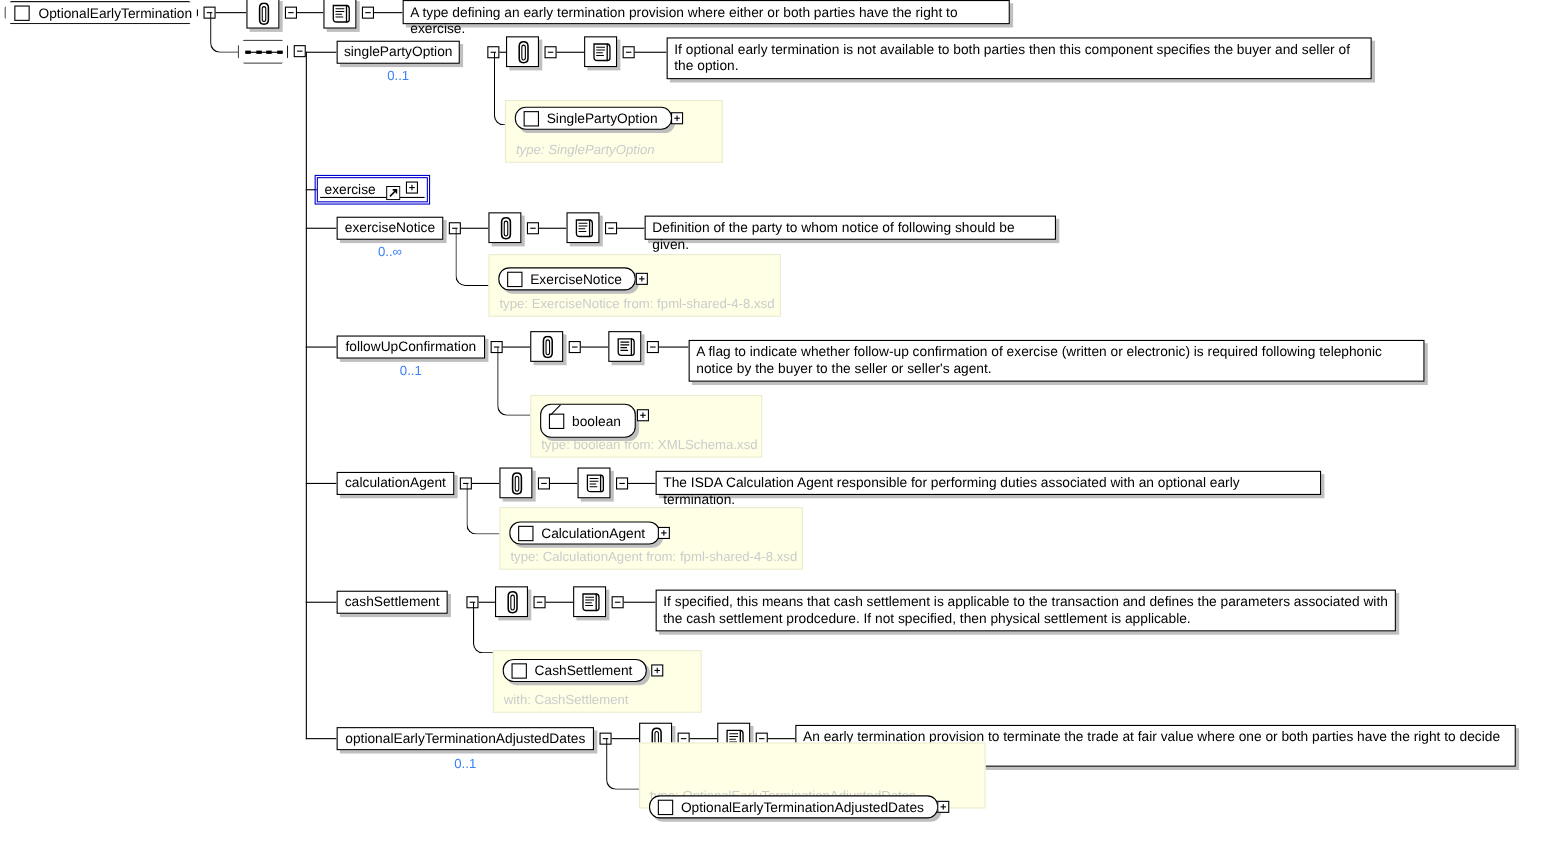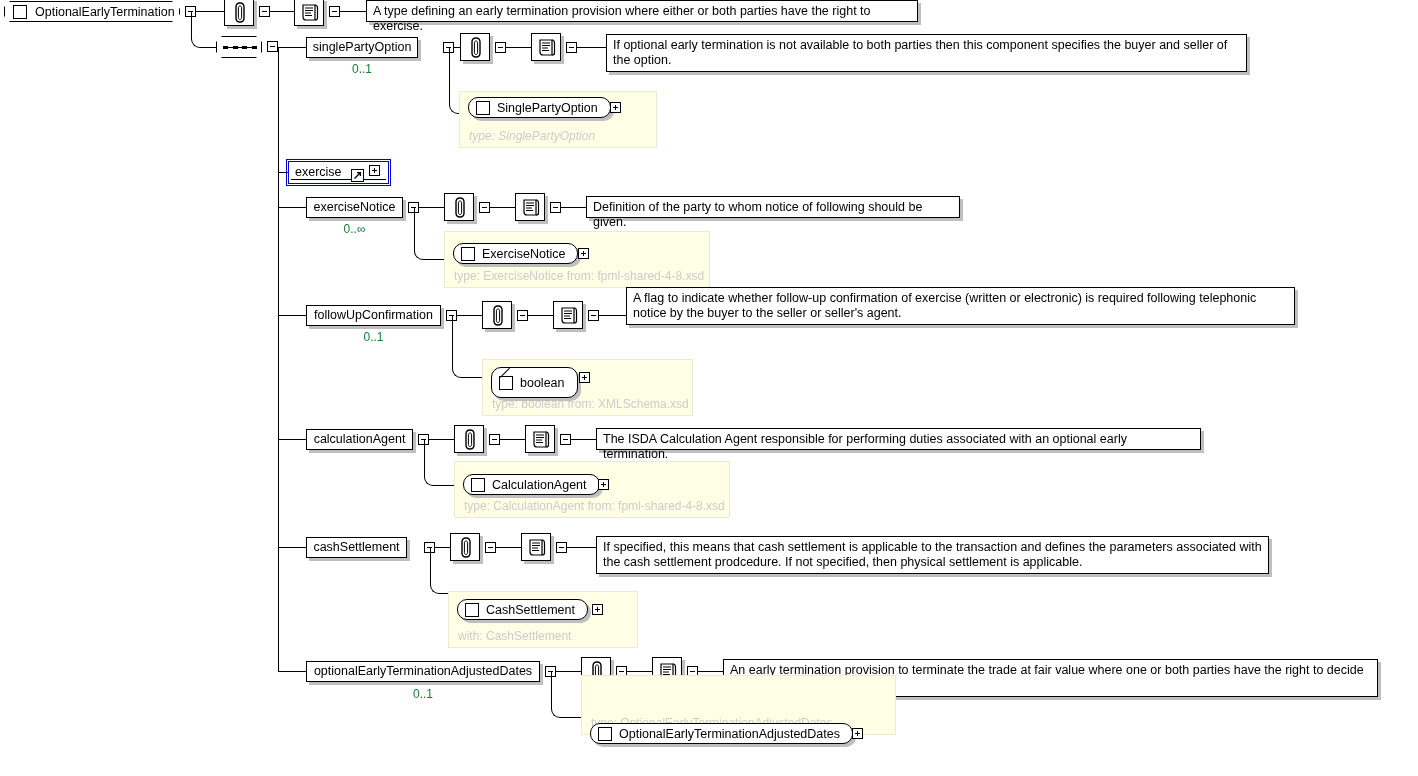--- a/index.html
+++ b/index.html
@@ -94,21 +94,21 @@
     font-size: 9px;
     line-height: 9px;
     text-align: center;
   }
   .ref-badge svg { display:block; }
 
   
   .card {
     position: absolute;
     font-size: 12px;
-    color: #15803d;
+    color: #3b82f6;
     text-align: center;
     white-space: nowrap;
   }
 
   
   .capsule {
     position: absolute;
     display: flex;
     align-items: center;
     border: 1px solid #000000;
@@ -377,21 +377,21 @@
   <div class="line-h" style="left:528px; top:315px; width:25px;"></div>
   <div class="iconbox" style="left:553px; top:301px;">
     <svg width="20" height="22" viewBox="0 0 20 22">
       <path d="M3 3 L15 3 L15 18 L6 18 C4 18 3 17 3 15 Z" fill="#ffffff" stroke="#000" stroke-width="1.2"></path>
       <path d="M15 3 C17 3 17.5 4 17.5 6 L17.5 16 C17.5 18 16.5 18 15 18" fill="none" stroke="#000" stroke-width="1.2"></path>
       <path d="M5 6 L13 6 M5 8.5 L13 8.5 M5 11 L11 11 M5 13.5 L12 13.5" stroke="#000" stroke-width="1"></path>
     </svg>
   </div>
   <div class="toggle" style="left:588px; top:310px;"></div>
   <div class="line-h" style="left:599px; top:315px; width:27px;"></div>
-  <div class="doc" style="left:626px; top:287px; width:669px; height:38px;">A flag to indicate whether follow-up confirmation of exercise (written or electronic) is required following telephonic notice by the buyer to the seller or seller's agent.</div>
+  <div class="doc" style="left:626px; top:309px; width:669px; height:38px;">A flag to indicate whether follow-up confirmation of exercise (written or electronic) is required following telephonic notice by the buyer to the seller or seller's agent.</div>
 
   <div class="elbow" style="left:452px; top:315px; width:38px; height:62px;"></div>
   <div class="typepanel" style="left:482px; top:359px; width:211px; height:57px;">
     <span class="typelabel">type: boolean from: XMLSchema.xsd</span>
   </div>
   <div class="capsule" style="left:491px; top:367px; height:31px;">
     <span class="glyph simple"></span>
     <span>boolean</span>
   </div>
   <div class="toggle plus" style="left:579px; top:372px;"></div>

